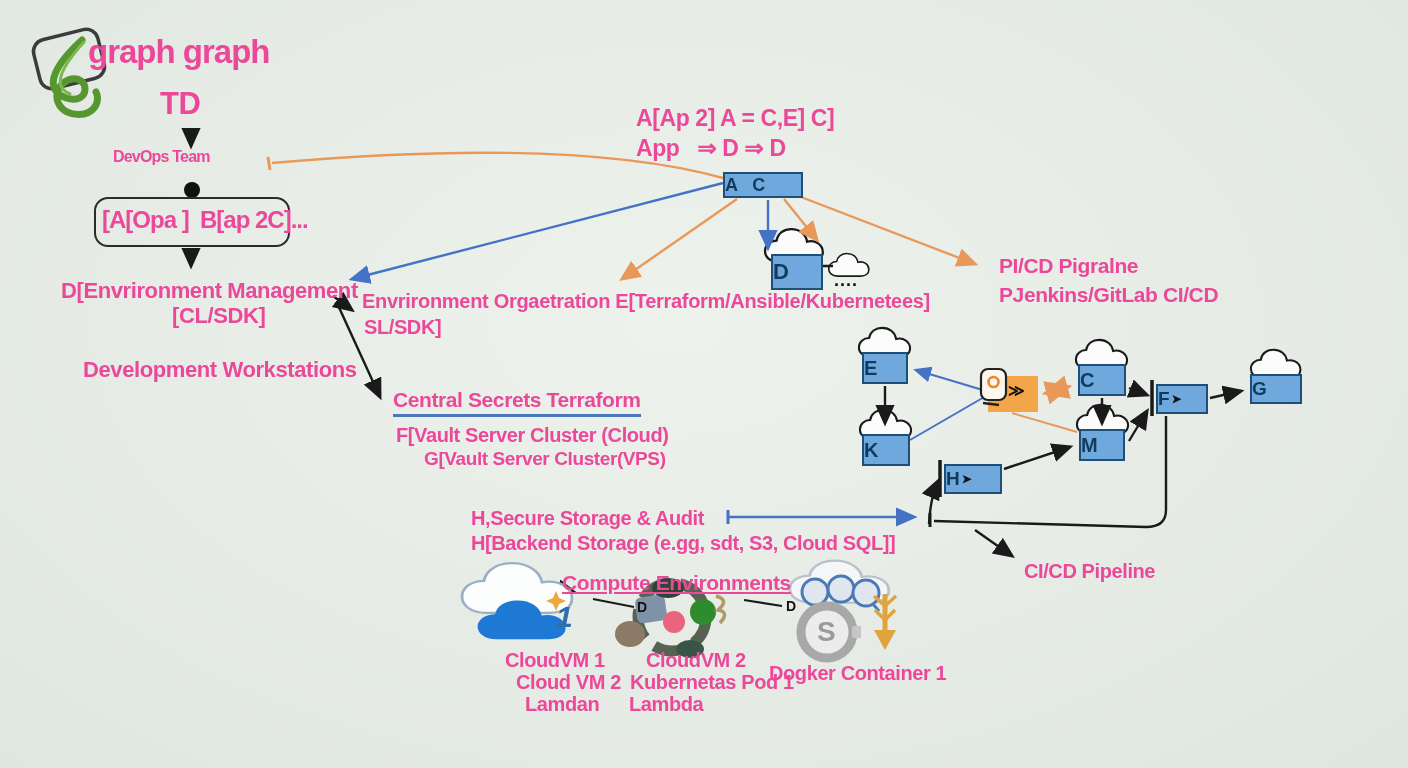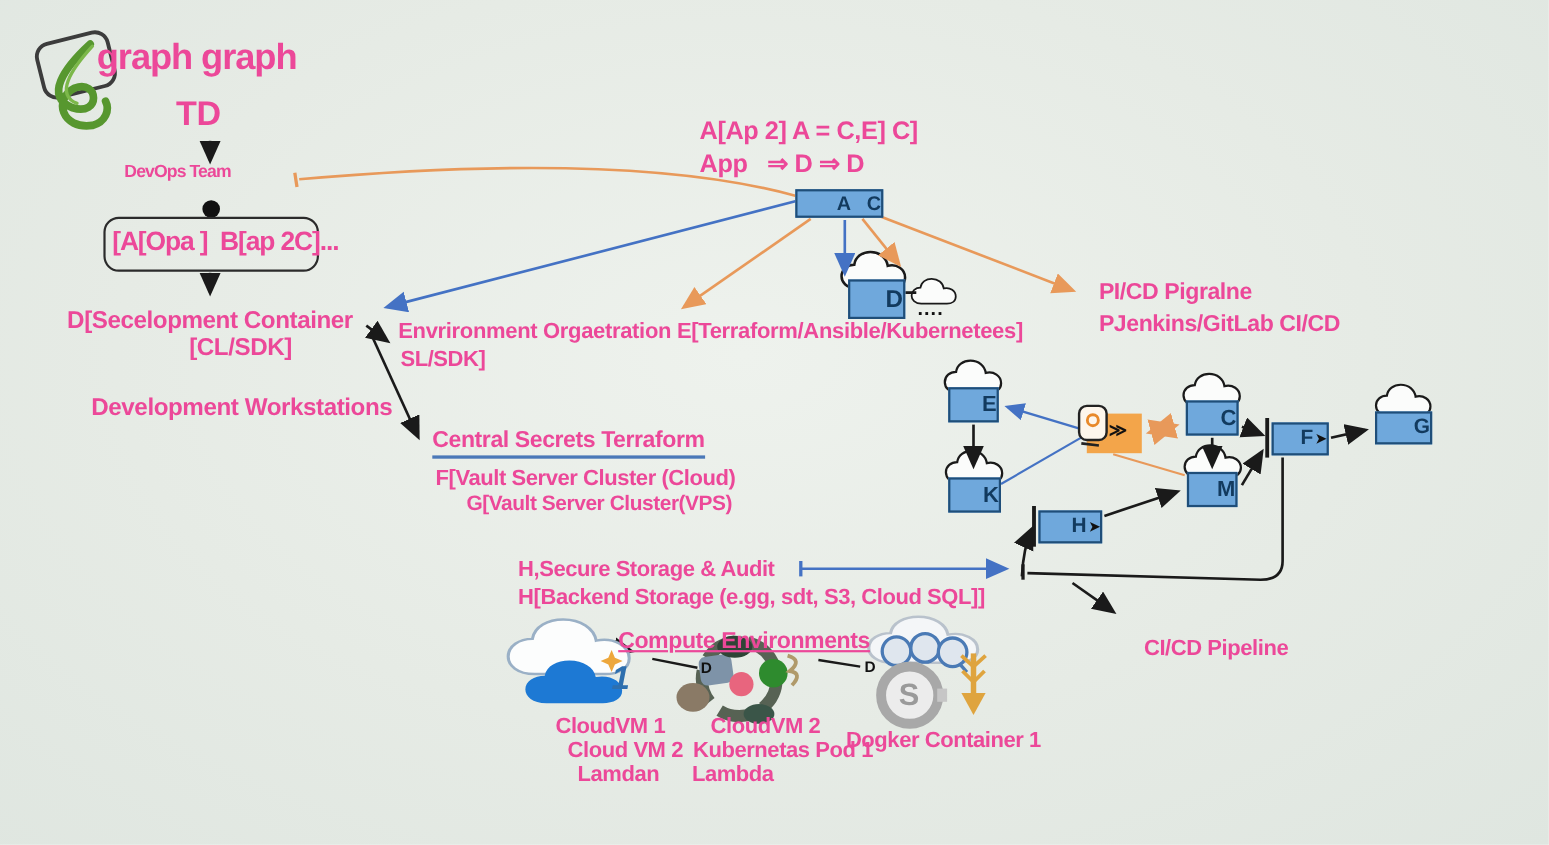--- a/index.html
+++ b/index.html
@@ -5,21 +5,21 @@
   html,body{margin:0;padding:0;}
   body{
     width:1408px;height:768px;position:relative;overflow:hidden;
     background:radial-gradient(ellipse at 48% 42%, #eef2ed 0%, #e6ebe5 55%, #dfe6e0 100%);
     font-family:"Liberation Sans",sans-serif;color:#141414;
   }
   .lbl{position:absolute;font-weight:700;color:#ec4899;letter-spacing:-0.4px;white-space:pre;z-index:3;}
   .med{font-weight:600;}
   .bluebox{
     position:absolute;z-index:2;background:#6fa8dc;border:2px solid #1f4e79;
-    color:#123a5e;font-weight:700;display:flex;align-items:center;justify-content:flex-end;
+    color:#123a5e;font-weight:700;display:flex;align-items:center;justify-content:flex-start;
     box-sizing:border-box;white-space:pre;
   }
   .mini-arrow{font-size:12px;margin-left:2px;color:#111;}
   .codebox{
     position:absolute;z-index:1;border:2px solid #2b2b2b;border-radius:14px;background:transparent;
   }
   .underlined{border-bottom:3px solid #4a78b8;padding-bottom:2px;}
   svg{position:absolute;left:0;top:0;z-index:1;}
   .glyph{position:absolute;z-index:3;font-weight:700;color:#111;white-space:pre;}
 </style>
@@ -151,42 +151,42 @@
   </g>
 </svg>
 
 <div class="lbl" style="left:88px;top:33px;font-size:33px;letter-spacing:-1px;">graph graph</div>
 <div class="lbl" style="left:160px;top:86px;font-size:31px;">TD</div>
 <div class="lbl" style="left:113px;top:148px;font-size:16px;letter-spacing:-0.8px;">DevOps Team</div>
 
 <div class="codebox" style="left:94px;top:197px;width:192px;height:46px;"></div>
 <div class="lbl" style="left:102px;top:206px;font-size:24px;letter-spacing:-1px;">[A[Opa ]  B[ap 2C]...</div>
 
-<div class="lbl" style="left:61px;top:278px;font-size:22px;">D[Secelopment Container</div>
+<div class="lbl" style="left:61px;top:278px;font-size:22px;">D[Envrironment Management</div>
 <div class="lbl" style="left:172px;top:303px;font-size:22px;">[CL/SDK]</div>
 <div class="lbl" style="left:83px;top:357px;font-size:22px;">Development Workstations</div>
 
 <div class="lbl med" style="left:636px;top:105px;font-size:23px;">A[Ap 2] A = C,E] C]</div>
 <div class="lbl med" style="left:636px;top:135px;font-size:23px;">App   ⇒ D ⇒ D</div>
 
 <div class="lbl" style="left:362px;top:290px;font-size:20px;letter-spacing:-0.3px;">Envrironment Orgaetration E[Terraform/Ansible/Kubernetees]</div>
 <div class="lbl" style="left:364px;top:316px;font-size:20px;">SL/SDK]</div>
 
 <div class="lbl" style="left:999px;top:254px;font-size:21px;">PI/CD Pigralne</div>
 <div class="lbl" style="left:999px;top:283px;font-size:21px;">PJenkins/GitLab CI/CD</div>
 
 <div class="lbl underlined" style="left:393px;top:388px;font-size:21px;">Central Secrets Terraform</div>
 <div class="lbl med" style="left:396px;top:424px;font-size:20px;">F[Vault Server Cluster (Cloud)</div>
 <div class="lbl med" style="left:396px;top:448px;font-size:19px;margin-left:28px;">G[Vault Server Cluster(VPS)</div>
 
 <div class="lbl" style="left:471px;top:507px;font-size:20px;">H,Secure Storage &amp; Audit</div>
 <div class="lbl" style="left:471px;top:532px;font-size:20px;">H[Backend Storage (e.gg, sdt, S3, Cloud SQL]]</div>
 
 <div class="lbl" style="left:562px;top:571px;font-size:21px;text-decoration:underline;">Compute Environments</div>
-<div class="lbl" style="left:1024px;top:578px;font-size:20px;margin-left:16px;">CI/CD Pipeline</div>
+<div class="lbl" style="left:1024px;top:560px;font-size:20px;">CI/CD Pipeline</div>
 
 <div class="bluebox" style="left:723px;top:172px;width:80px;height:26px;font-size:18px;"><span>A   C</span></div>
 <div class="bluebox" style="left:771px;top:254px;width:52px;height:36px;font-size:22px;"><span>D</span></div>
 <div class="bluebox" style="left:862px;top:352px;width:46px;height:32px;font-size:20px;"><span>E</span></div>
 <div class="bluebox" style="left:862px;top:434px;width:48px;height:32px;font-size:20px;"><span>K</span></div>
 <div class="bluebox" style="left:1078px;top:364px;width:48px;height:32px;font-size:20px;"><span>C</span></div>
 <div class="bluebox" style="left:1079px;top:429px;width:46px;height:32px;font-size:20px;"><span>M</span></div>
 <div class="bluebox" style="left:1156px;top:384px;width:52px;height:30px;font-size:19px;"><span>F</span><span class="mini-arrow">➤</span></div>
 <div class="bluebox" style="left:1250px;top:374px;width:52px;height:30px;font-size:19px;"><span>G</span></div>
 <div class="bluebox" style="left:944px;top:464px;width:58px;height:30px;font-size:19px;"><span>H</span><span class="mini-arrow">➤</span></div>

